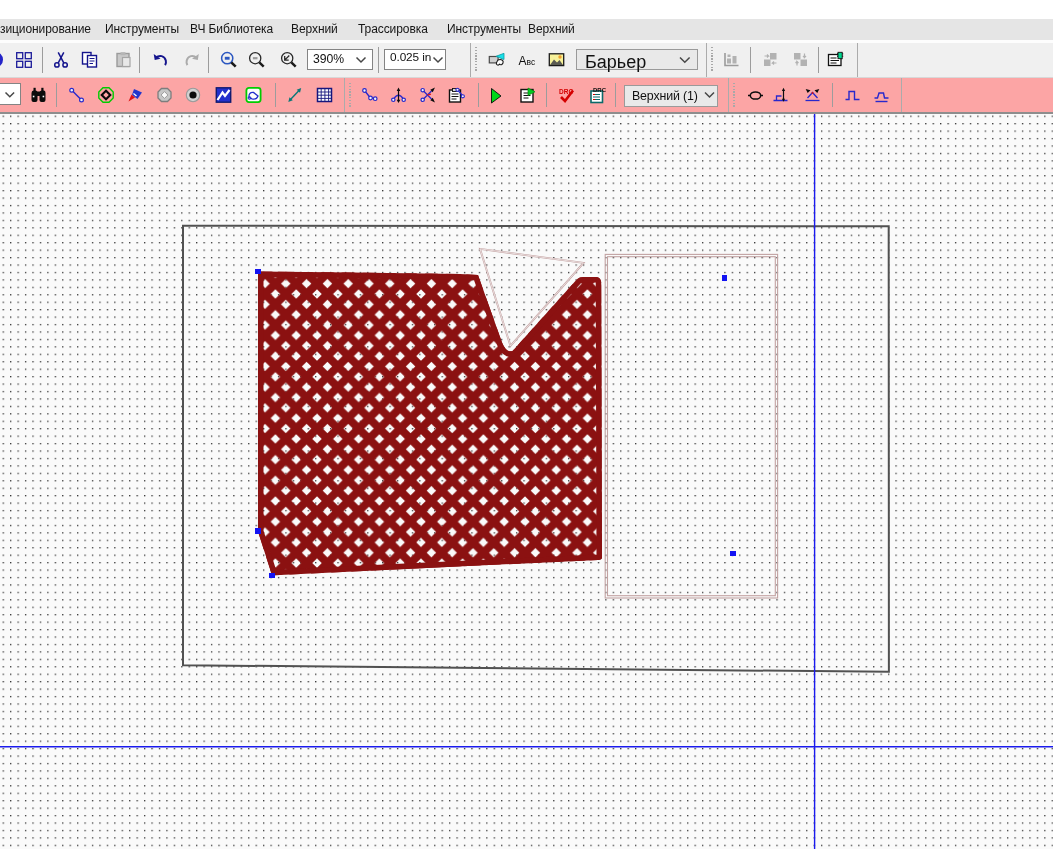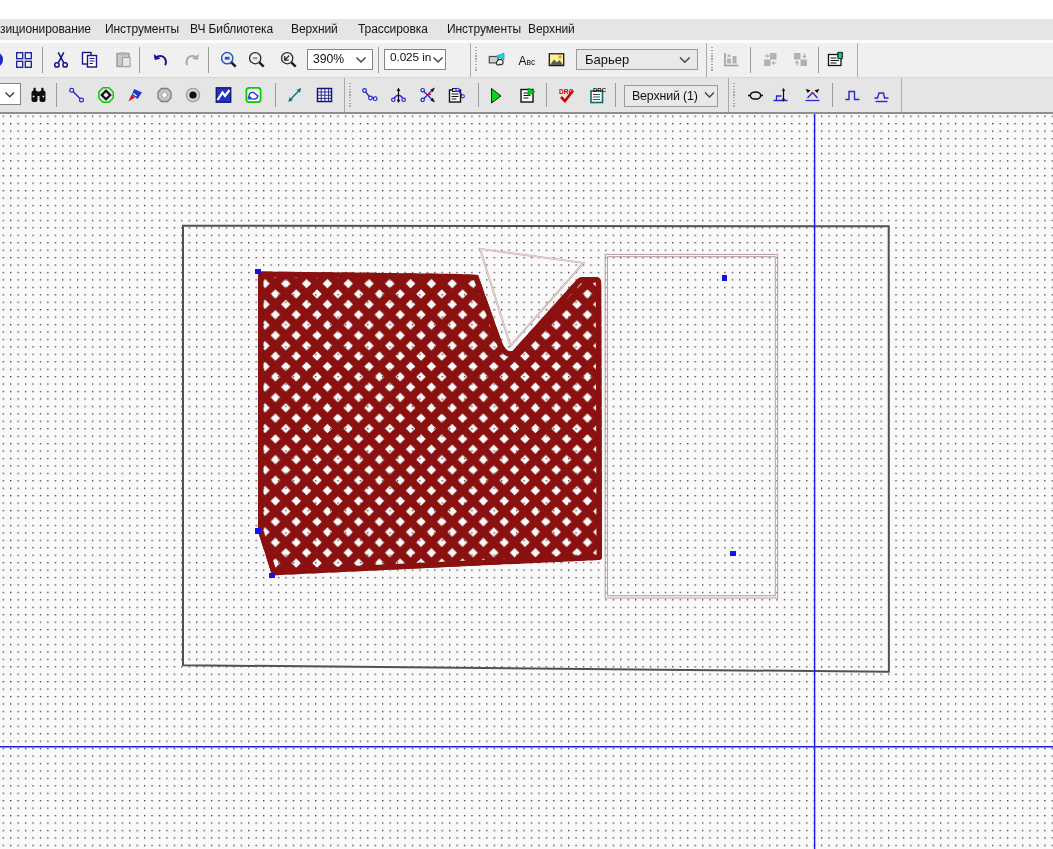--- a/index.html
+++ b/index.html
@@ -1,29 +1,29 @@
 <!DOCTYPE html>
 <html><head>
 <meta charset="utf-8">
 <style>
 html,body{margin:0;padding:0;}
 body{width:1053px;height:849px;overflow:hidden;position:relative;font-family:"Liberation Sans",sans-serif;background:#fff;}
 #menubar{position:absolute;left:0;top:19px;width:1053px;height:23px;background:#e5e5e5;}
 .mi{position:absolute;top:2.5px;font-size:12px;letter-spacing:-0.08px;color:#151515;white-space:pre;}
 #row1{position:absolute;left:0;top:42px;width:1053px;height:35px;background:#f0f0f0;border-bottom:1px solid #d8d8d8;}
-#row2{position:absolute;left:0;top:78px;width:1053px;height:34px;background:#e5e5e5;}
+#row2{position:absolute;left:0;top:78px;width:1053px;height:34px;background:#fca5a5;}
 #canvasborder{position:absolute;left:0;top:111.6px;width:1053px;height:2px;background:#8e8e8e;}
 #canvas{position:absolute;left:0;top:113.6px;width:1053px;height:735.4px;}
 .sep1{position:absolute;top:5px;width:1px;height:26px;background:#9c9c9c;}
 .sep2{position:absolute;top:5px;width:1px;height:24px;background:#9c9c9c;}
 .tbound{position:absolute;top:0px;width:1px;height:35px;background:#ababab;}
 .tbound2{position:absolute;top:0px;width:1px;height:34px;background:#ababab;}
 .grip{position:absolute;top:5px;width:2px;height:25px;background-image:repeating-linear-gradient(to bottom,#a8a8a8 0 1.3px,transparent 1.3px 2.8px);}
 .combo{position:absolute;box-sizing:border-box;background:#fff;border:1px solid #848484;font-size:12.2px;color:#111;}
-.combog{position:absolute;box-sizing:border-box;background:#e9e9e9;border:1px solid #9a9a9a;font-size:13px;color:#111;}
+.combog{position:absolute;box-sizing:border-box;background:#e9e9e9;border:1px solid #9a9a9a;font-size:18px;color:#111;}
 </style>
 </head>
 <body>
 <div id="menubar">
   <span class="mi" style="left:0px">зиционирование</span>
   <span class="mi" style="left:105px">Инструменты</span>
   <span class="mi" style="left:190px">ВЧ Библиотека</span>
   <span class="mi" style="left:291px">Верхний</span>
   <span class="mi" style="left:358px">Трассировка</span>
   <span class="mi" style="left:447px">Инструменты</span>

